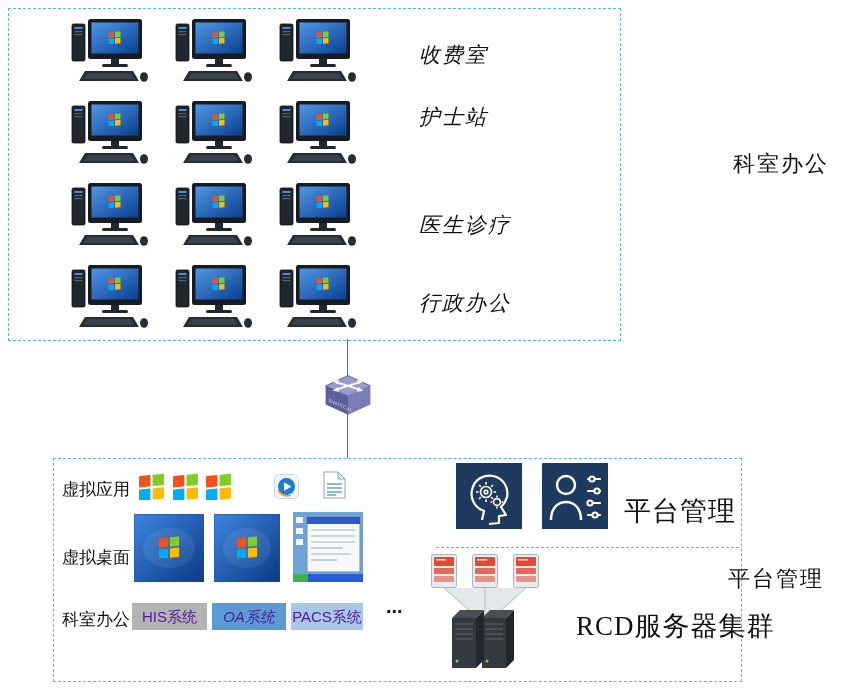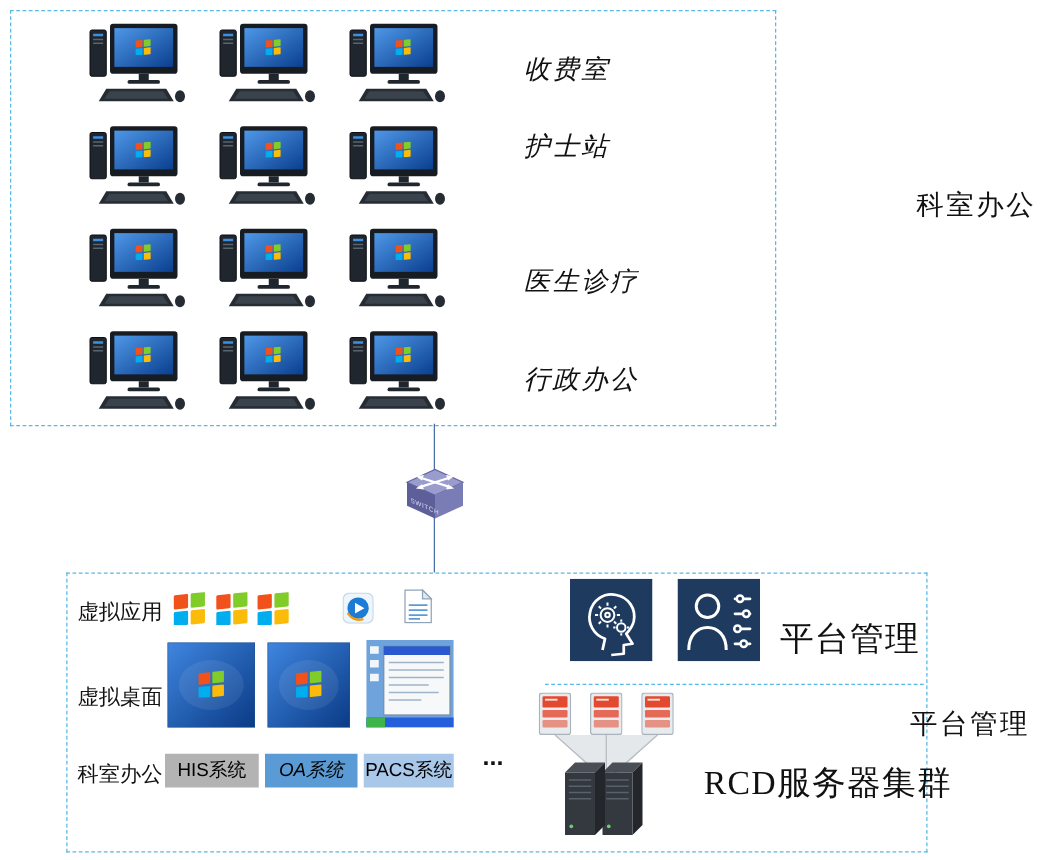--- a/index.html
+++ b/index.html
@@ -10,21 +10,21 @@
   #dept-box{left:8px;top:8px;width:611px;height:331px;font-style:italic;}
   #dc-box{left:8px;top:458px;width:687px;height:222px;margin-left:45px;}
   .pc{position:absolute;width:80px;height:68px;}
   .col1{left:62px}.col2{left:166px}.col3{left:270px}
   .row1{top:8px}.row2{top:90px}.row3{top:172px}.row4{top:254px}
   .rowlab{position:absolute;left:410px;font-size:21px;letter-spacing:2px;white-space:nowrap;}
   .sectlab{position:absolute;font-size:22px;letter-spacing:2px;white-space:nowrap;}
   .leftlab{position:absolute;left:8px;font-size:17px;white-space:nowrap;}
   .biglab{position:absolute;font-size:27px;letter-spacing:1px;white-space:nowrap;}
   .sysbtn{position:absolute;top:144px;height:27px;line-height:27px;text-align:center;
-          color:#000000;font-size:15px;font-family:"Liberation Sans",sans-serif;white-space:nowrap;}
+          color:#4c1d95;font-size:15px;font-family:"Liberation Sans",sans-serif;white-space:nowrap;}
   #connector{position:absolute;left:347px;top:339px;width:1px;height:120px;background:#4a6fa5;}
   #platform-divider{position:absolute;left:382px;top:88px;width:303px;height:0;border-top:1px dashed #58b8e6;}
   .ellipsis{position:absolute;left:332px;top:136px;font-size:20px;font-weight:bold;
             font-family:"Liberation Sans",sans-serif;}
 </style>
 </head>
 <body>
 
 <svg width="0" height="0" style="position:absolute" aria-hidden="true">
   <defs>
@@ -252,18 +252,18 @@
       <polygon points="15,35 97,35 62,68 50,68" fill="#d7dbdf" opacity="0.65"></polygon>
       <line x1="15" y1="35" x2="50" y2="66" stroke="#b6bcc2"></line>
       <line x1="56" y1="35" x2="56" y2="66" stroke="#b6bcc2"></line>
       <line x1="97" y1="35" x2="62" y2="66" stroke="#b6bcc2"></line>
       <use href="#minisrv-sym" x="2" y="1" width="26" height="34"></use>
       <use href="#minisrv-sym" x="43" y="1" width="26" height="34"></use>
       <use href="#minisrv-sym" x="84" y="1" width="26" height="34"></use>
       <use href="#tower-sym" x="52" y="56" width="34" height="60"></use>
       <use href="#tower-sym" x="22" y="56" width="34" height="60"></use>
     </svg>
-    <span class="biglab" style="left:509px;top:149px">RCD服务器集群</span>
+    <span class="biglab" style="left:522px;top:149px">RCD服务器集群</span>
   </div>
 
   <span class="sectlab" style="left:728px;top:564px">平台管理</span>
 
 </div>
 
 </body></html>

